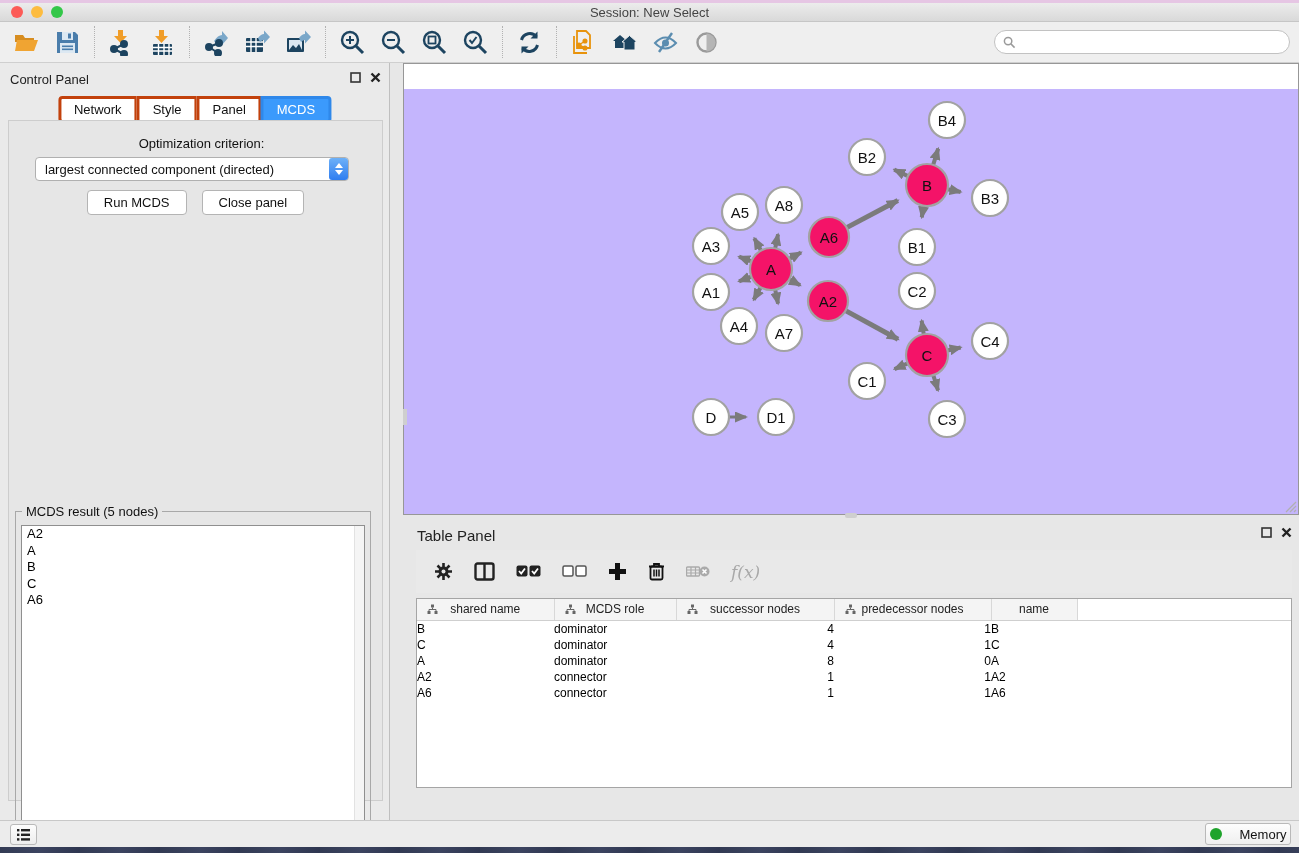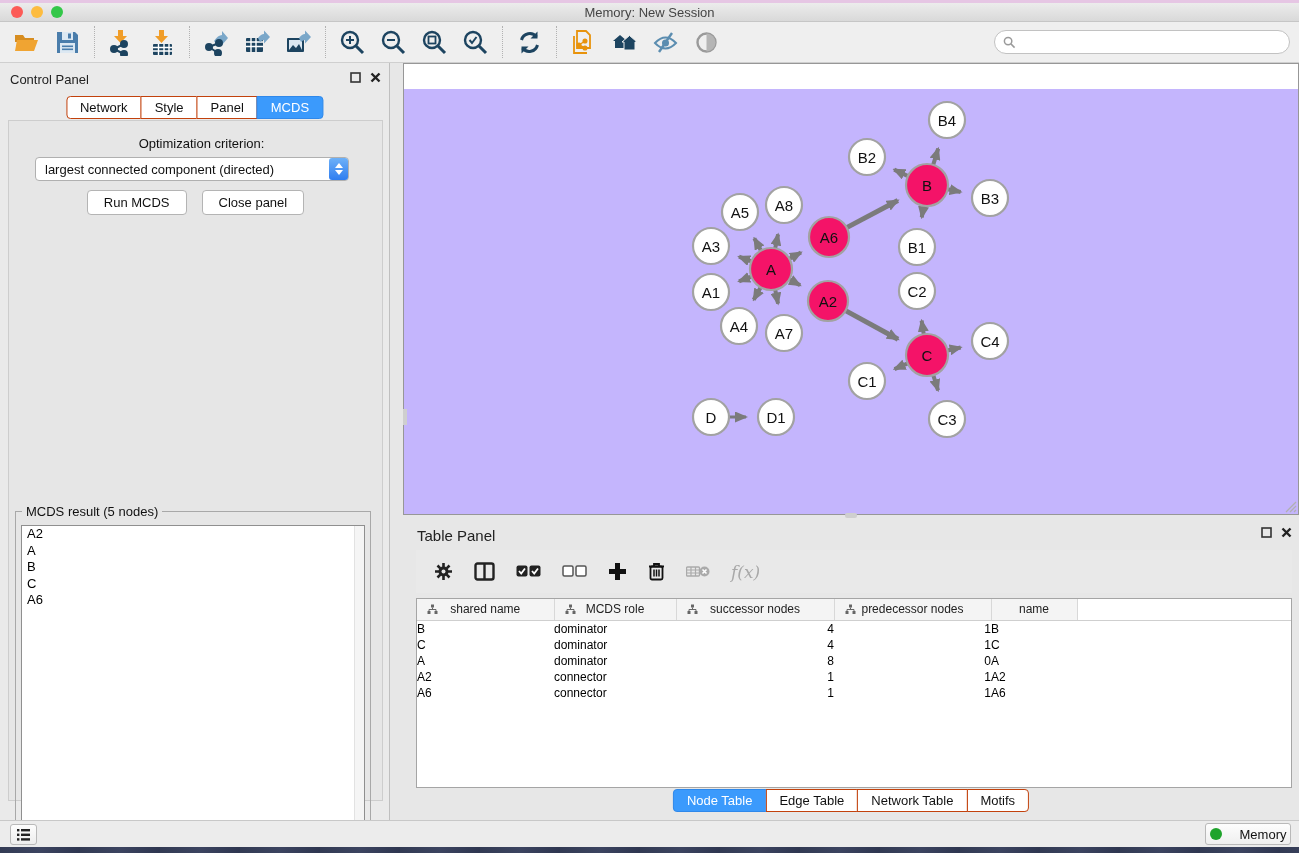--- a/index.html
+++ b/index.html
@@ -29,21 +29,21 @@
 
   
   .main { position:absolute; left:0; top:63px; width:1299px; height:757px; background:#e7e7e7; }
 
   
   .cpanel { position:absolute; left:0; top:0; width:390px; height:757px; background:#eaeaea; border-right:1px solid #bfbfbf; }
   .cpanel-header { position:absolute; left:0; top:0; width:100%; height:30px;padding-left:44px; }
   .cpanel-title { position:absolute; left:10px; top:9px; font-size:13px; color:#222; }
   .panel-icons { position:absolute; right:8px; top:9px; display:flex; gap:9px; align-items:center; }
   .seg-tabs { position:absolute; top:33px; left:50%; transform:translateX(-50%); display:inline-flex; }
-  .seg { border:1px solid #c2410c; background:#fff; padding:3px 13px; font-size:13px; color:#111; margin-left:-1px; cursor:default; white-space:nowrap; }
+  .seg { border:3px solid #c2410c; background:#fff; padding:3px 13px; font-size:13px; color:#111; margin-left:-1px; cursor:default; white-space:nowrap; }
   .seg:first-child { border-radius:4px 0 0 4px; margin-left:0; }
   .seg:last-child { border-radius:0 4px 4px 0; }
   .seg.active { background:#3b9afc; border-color:#2f88ea; color:#fff; }
   .cpanel-content { position:absolute; left:8px; top:57px; width:375px; height:681px;
     background:#e6e6e6; border:1px solid #cdcdcd; }
   .opt-label { position:absolute; top:15px; left:12px; right:0; text-align:center; font-size:13px; color:#111; }
   .dropdown { position:absolute; left:26px; top:36px; width:314px; height:24px; background:#fff;
     border:1px solid #b0b0b0; border-radius:4px; display:flex; align-items:center; }
   .dropdown .dd-text { flex:1; font-size:13px; color:#111; padding-left:9px; white-space:nowrap; overflow:hidden; }
   .dd-stepper { width:19px; height:22px; margin:0; border-radius:3px;
@@ -104,21 +104,21 @@
 <div id="app">
 
   <div class="desktop-top"></div>
 
   <div class="titlebar">
     <div class="lights">
       <div class="light r"></div>
       <div class="light y"></div>
       <div class="light g"></div>
     </div>
-    <div class="title">Memory: New Session</div>
+    <div class="title">Session: New Select</div>
   </div>
 
   <div class="toolbar">
     <div class="tb-group">
       <svg class="ticon" viewBox="0 0 27 27">
         <path d="M2 6 h8 l2 3 h9 v4 h-19 z" fill="#d78d20"></path>
         <path d="M4 11 h21 l-4 11 h-19 z" fill="#f0a432"></path>
       </svg>
       <svg class="ticon" viewBox="0 0 27 27">
         <path d="M3 3 h18 l3 3 v18 h-21 z" fill="#4a7dab"></path>
@@ -544,26 +544,20 @@
                 <td class="td-left">A6</td>
                 <td class="td-left">connector</td>
                 <td class="td-right">1</td>
                 <td class="td-right">1</td>
                 <td class="td-left">A6</td>
                 <td></td>
               </tr>
             </tbody>
         </table>
       </div>
-      <div class="seg-tabs bottom-tabs" id="table-tabs">
-          <div class="seg active">Node Table</div>
-          <div class="seg">Edge Table</div>
-          <div class="seg">Network Table</div>
-          <div class="seg">Motifs</div>
-        </div>
     </div>
 
   </div>
 
   <div class="statusbar">
     <div class="sb-left-btn">
       <svg width="15" height="14" viewBox="0 0 15 14">
         <g fill="#222">
           <rect x="1" y="1" width="2.4" height="2.4"></rect>
             <rect x="5" y="1" width="9" height="2.4"></rect>

